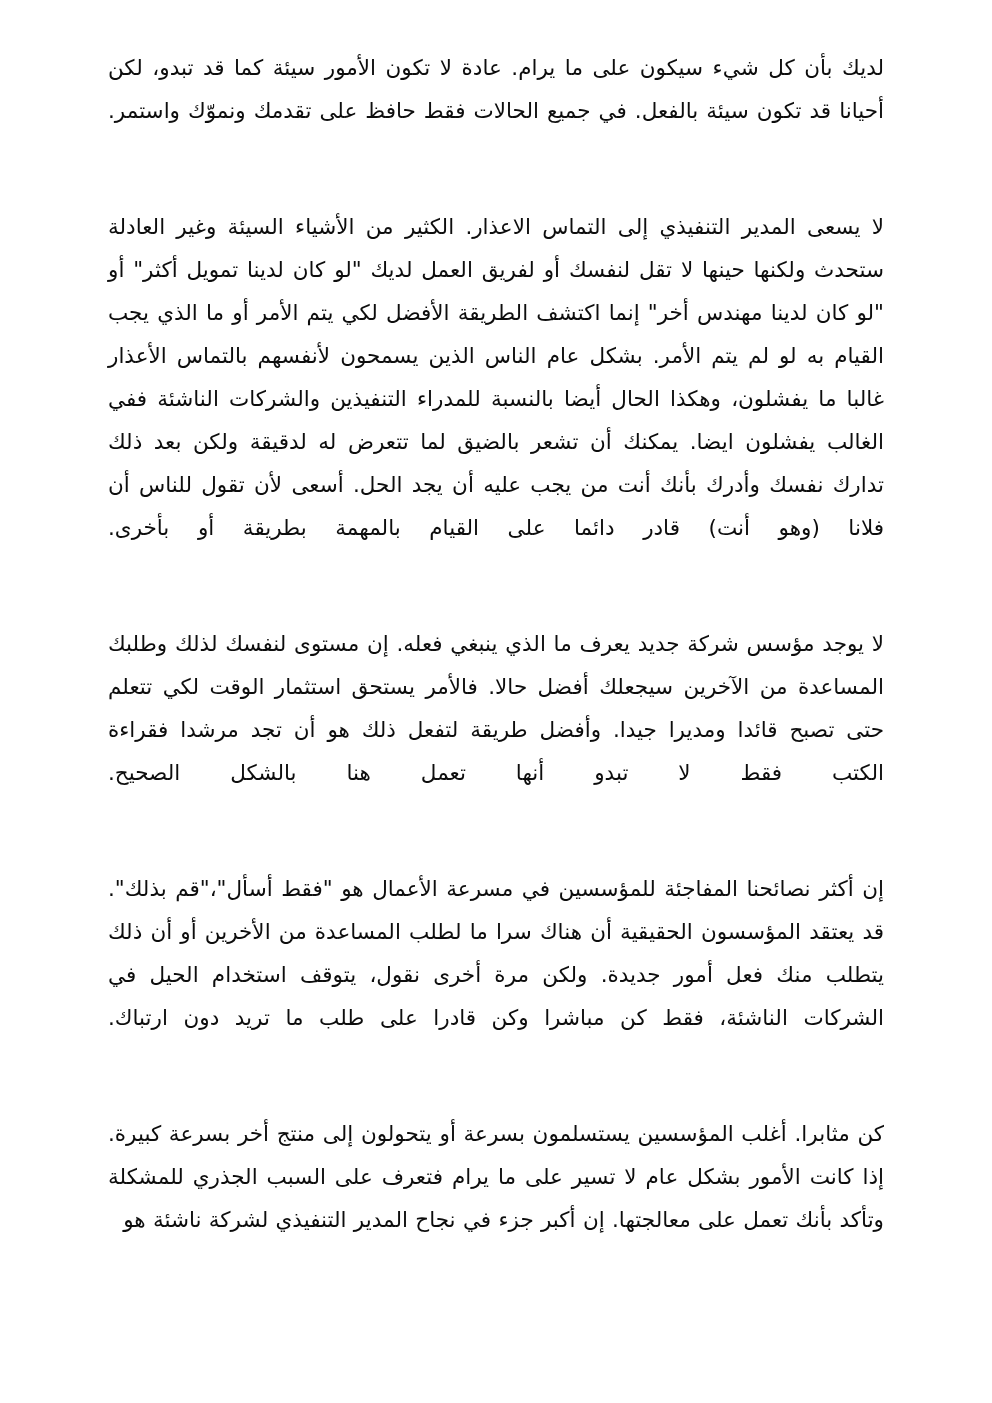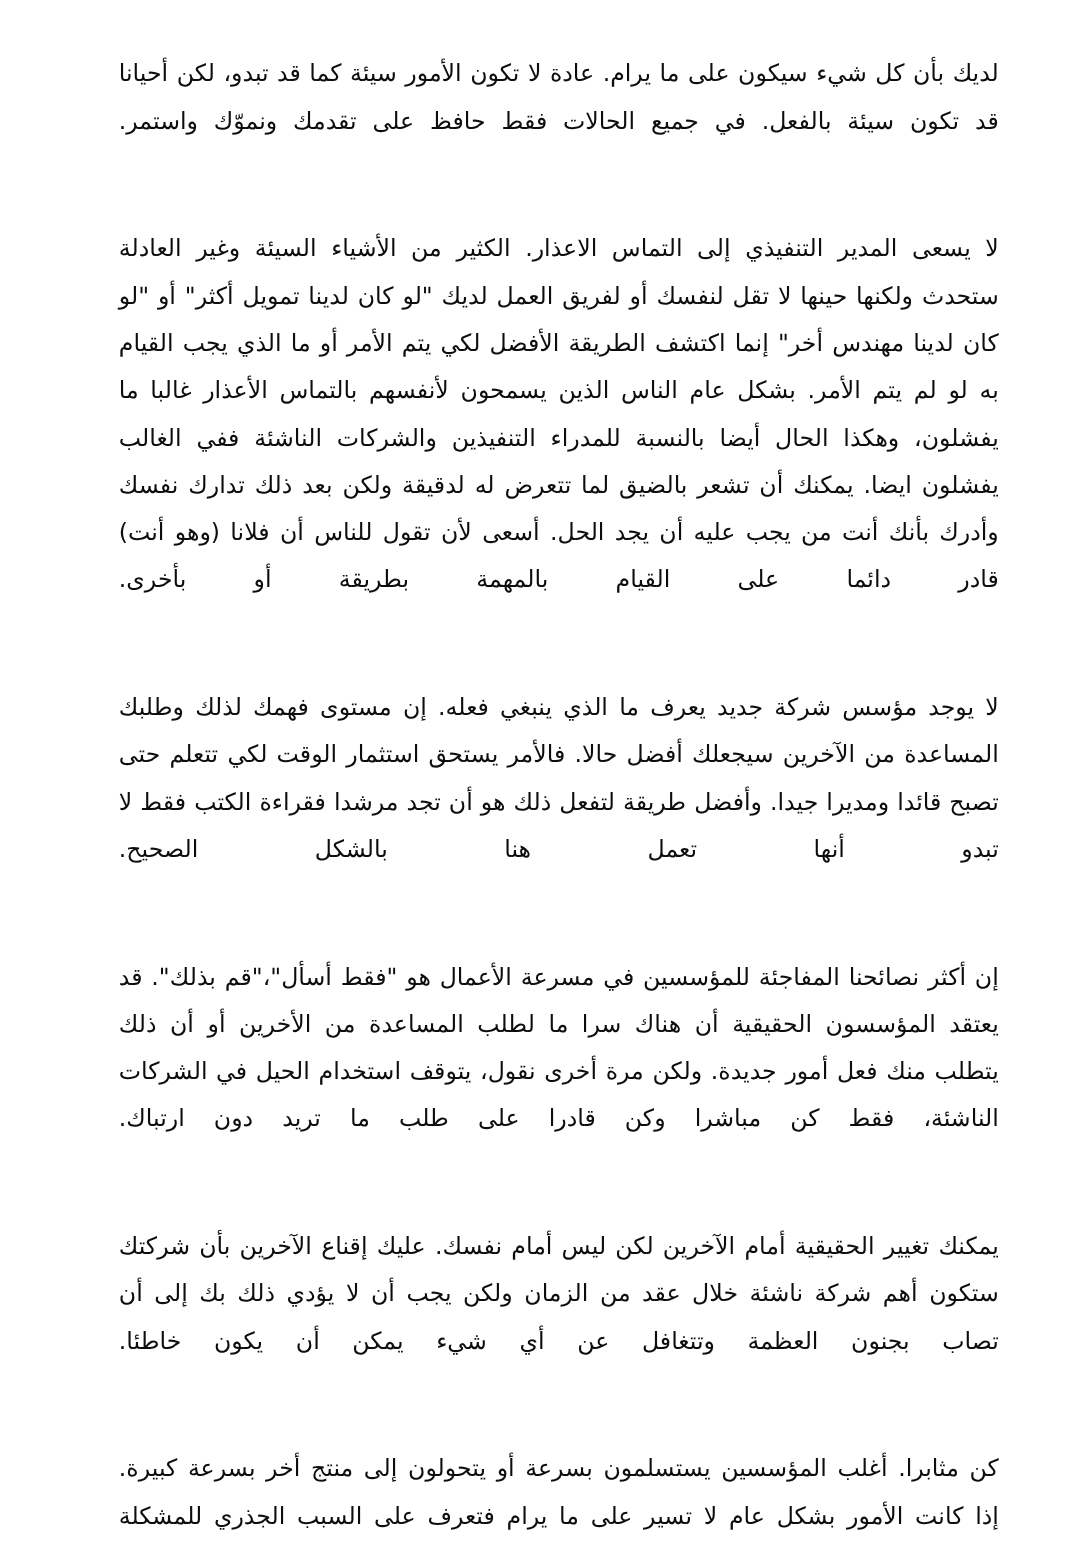--- a/index.html
+++ b/index.html
@@ -13,21 +13,21 @@
     height: 1403px;
     overflow: hidden;
     font-family: "DejaVu Sans", "Liberation Sans", sans-serif;
     color: #0d0d0d;
   }
   .page {
     box-sizing: border-box;
     width: 992px;
     height: 1403px;
     background: #ffffff;
-    padding: 46px 84px 0 108px;
+    padding: 46px 108px 0 108px;
   }
   .body-text {
     direction: rtl;
     text-align: justify;
     text-justify: inter-word;
   }
   .para {
     margin: 0 0 30px 0;
     font-size: 21.5px;
     line-height: 43px;
@@ -50,18 +50,17 @@
     content: none;
   }
 </style>
 </head>
 <body>
 
 <div class="page">
   <article class="body-text">
     <p class="para">لديك بأن كل شيء سيكون على ما يرام. عادة لا تكون الأمور سيئة كما قد تبدو، لكن أحيانا قد تكون سيئة بالفعل. في جميع الحالات فقط حافظ على تقدمك ونموّك واستمر.</p>
     <p class="para">لا يسعى المدير التنفيذي إلى التماس الاعذار. الكثير من الأشياء السيئة وغير العادلة ستحدث ولكنها حينها لا تقل لنفسك أو لفريق العمل لديك "لو كان لدينا تمويل أكثر" أو "لو كان لدينا مهندس أخر" إنما اكتشف الطريقة الأفضل لكي يتم الأمر أو ما الذي يجب القيام به لو لم يتم الأمر. بشكل عام الناس الذين يسمحون لأنفسهم بالتماس الأعذار غالبا ما يفشلون، وهكذا الحال أيضا بالنسبة للمدراء التنفيذين والشركات الناشئة ففي الغالب يفشلون ايضا. يمكنك أن تشعر بالضيق لما تتعرض له لدقيقة ولكن بعد ذلك تدارك نفسك وأدرك بأنك أنت من يجب عليه أن يجد الحل. أسعى لأن تقول للناس أن فلانا (وهو أنت) قادر دائما على القيام بالمهمة بطريقة أو بأخرى.</p>
-    <p class="para">لا يوجد مؤسس شركة جديد يعرف ما الذي ينبغي فعله. إن مستوى فهمك لذلك وطلبك المساعدة من الآخرين سيجعلك أفضل حالا. فالأمر يستحق استثمار الوقت لكي تتعلم حتى تصبح قائدا ومديرا جيدا. وأفضل طريقة لتفعل ذلك هو أن تجد مرشدا فقراءة الكتب فقط لا تبدو أنها تعمل هنا بالشكل الصحيح.</p>
+    <p class="para">لا يوجد مؤسس شركة جديد يعرف ما الذي ينبغي فعله. إن مستوى لنفسك لذلك وطلبك المساعدة من الآخرين سيجعلك أفضل حالا. فالأمر يستحق استثمار الوقت لكي تتعلم حتى تصبح قائدا ومديرا جيدا. وأفضل طريقة لتفعل ذلك هو أن تجد مرشدا فقراءة الكتب فقط لا تبدو أنها تعمل هنا بالشكل الصحيح.</p>
     <p class="para">إن أكثر نصائحنا المفاجئة للمؤسسين في مسرعة الأعمال هو "فقط أسأل"،"قم بذلك". قد يعتقد المؤسسون الحقيقية أن هناك سرا ما لطلب المساعدة من الأخرين أو أن ذلك يتطلب منك فعل أمور جديدة. ولكن مرة أخرى نقول، يتوقف استخدام الحيل في الشركات الناشئة، فقط كن مباشرا وكن قادرا على طلب ما تريد دون ارتباك.</p>
-    <p class="para">يمكنك تغيير الحقيقية أمام الآخرين لكن ليس أمام نفسك. عليك إقناع الآخرين بأن شركتك ستكون أهم شركة ناشئة خلال عقد من الزمان ولكن يجب أن لا يؤدي ذلك بك إلى أن تصاب بجنون العظمة وتتغافل عن أي شيء يمكن أن يكون خاطئا.</p>
     <p class="para no-stretch">كن مثابرا. أغلب المؤسسين يستسلمون بسرعة أو يتحولون إلى منتج أخر بسرعة كبيرة. إذا كانت الأمور بشكل عام لا تسير على ما يرام فتعرف على السبب الجذري للمشكلة وتأكد بأنك تعمل على معالجتها. إن أكبر جزء في نجاح المدير التنفيذي لشركة ناشئة هو</p>
   </article>
 </div>
 
 </body></html>

